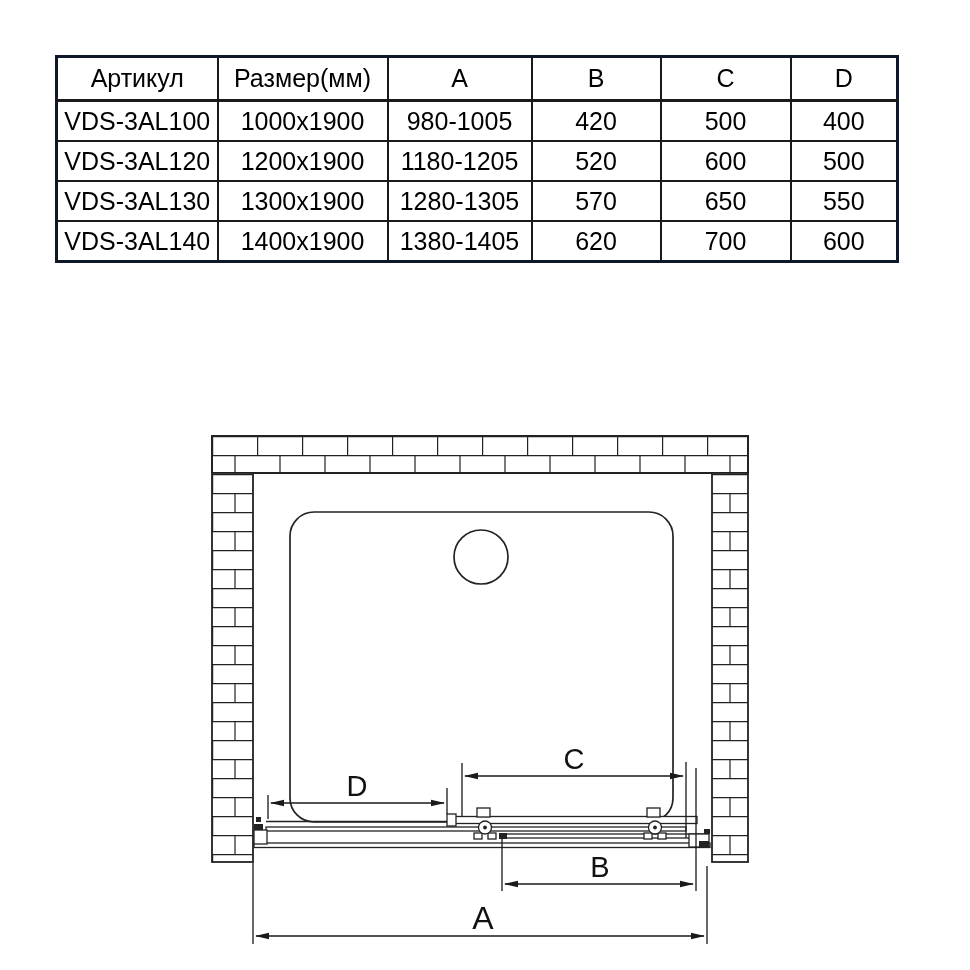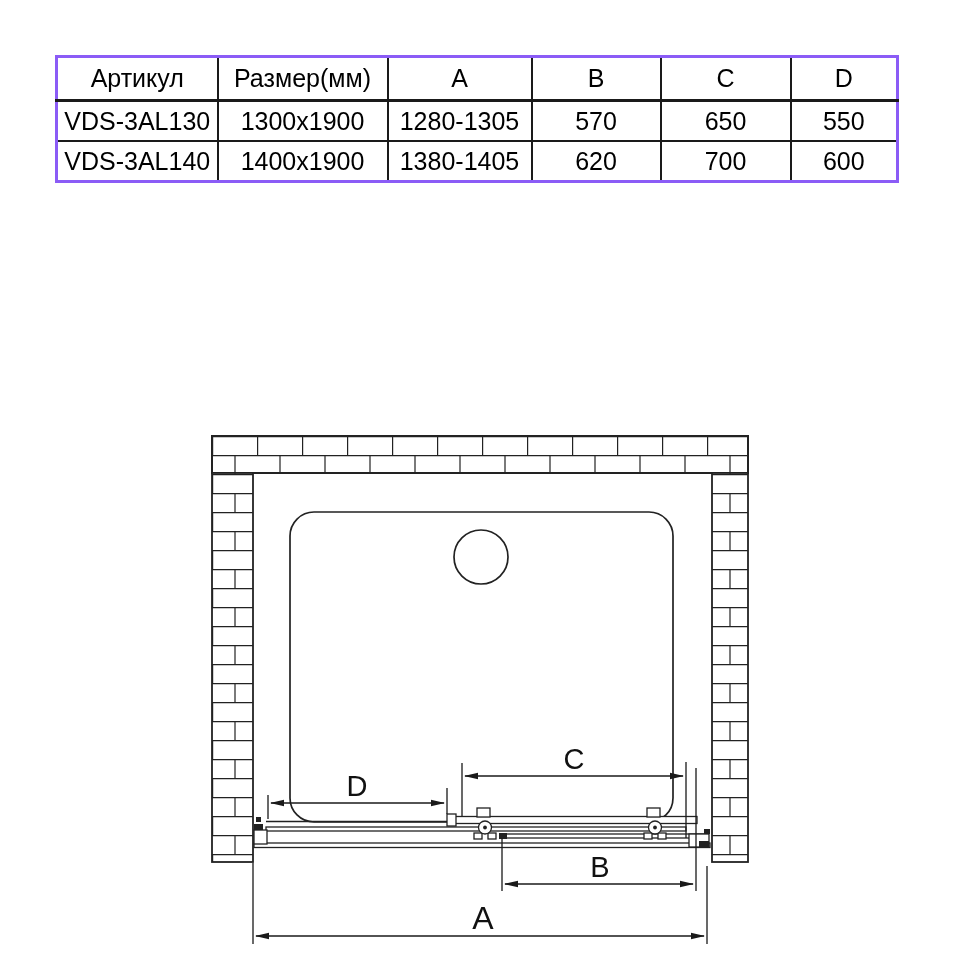--- a/index.html
+++ b/index.html
@@ -4,21 +4,21 @@
 <style>
   html,body{margin:0;padding:0;background:#ffffff;}
   .page{
     position:relative;width:970px;height:970px;background:#ffffff;overflow:hidden;
     font-family:"Liberation Sans",sans-serif;color:#000;
   }
   
   table.spec{
     position:absolute;left:55px;top:55px;width:841px;
     border-collapse:collapse;table-layout:fixed;
-    border:3px solid #8b5cf6;
+    border:3px solid #0f172a;
     background:#fff;
   }
   table.spec th, table.spec td{
     border:2px solid #1a1a1a;
     text-align:center;vertical-align:middle;
     font-size:25px;line-height:1;white-space:nowrap;
     padding:0;color:#000;font-weight:400;
   }
   table.spec th{height:41px;border-bottom:3px solid #1a1a1a;}
   table.spec td{height:38px;}
@@ -46,20 +46,36 @@
       <tr>
         <th>Артикул</th>
         <th>Размер(мм)</th>
         <th>A</th>
         <th>B</th>
         <th>C</th>
         <th>D</th>
       </tr>
     </thead>
     <tbody>
+        <tr>
+          <td>VDS-3AL100</td>
+          <td>1000x1900</td>
+          <td>980-1005</td>
+          <td>420</td>
+          <td>500</td>
+          <td>400</td>
+        </tr>
+        <tr>
+          <td>VDS-3AL120</td>
+          <td>1200x1900</td>
+          <td>1180-1205</td>
+          <td>520</td>
+          <td>600</td>
+          <td>500</td>
+        </tr>
         <tr>
           <td>VDS-3AL130</td>
           <td>1300x1900</td>
           <td>1280-1305</td>
           <td>570</td>
           <td>650</td>
           <td>550</td>
         </tr>
         <tr>
           <td>VDS-3AL140</td>

